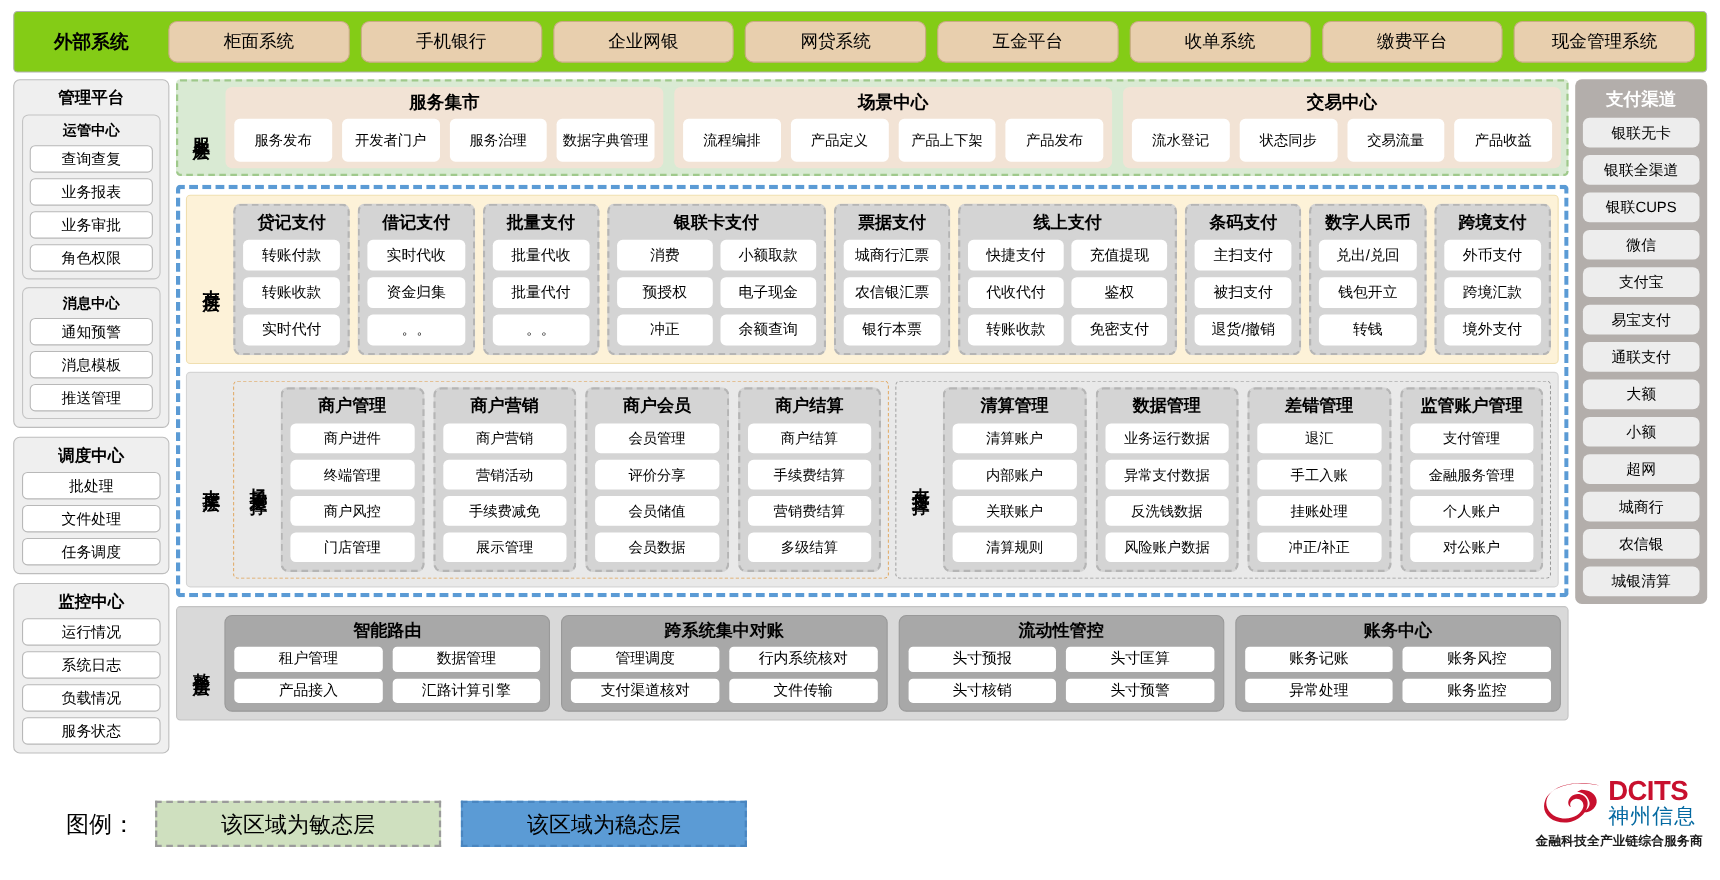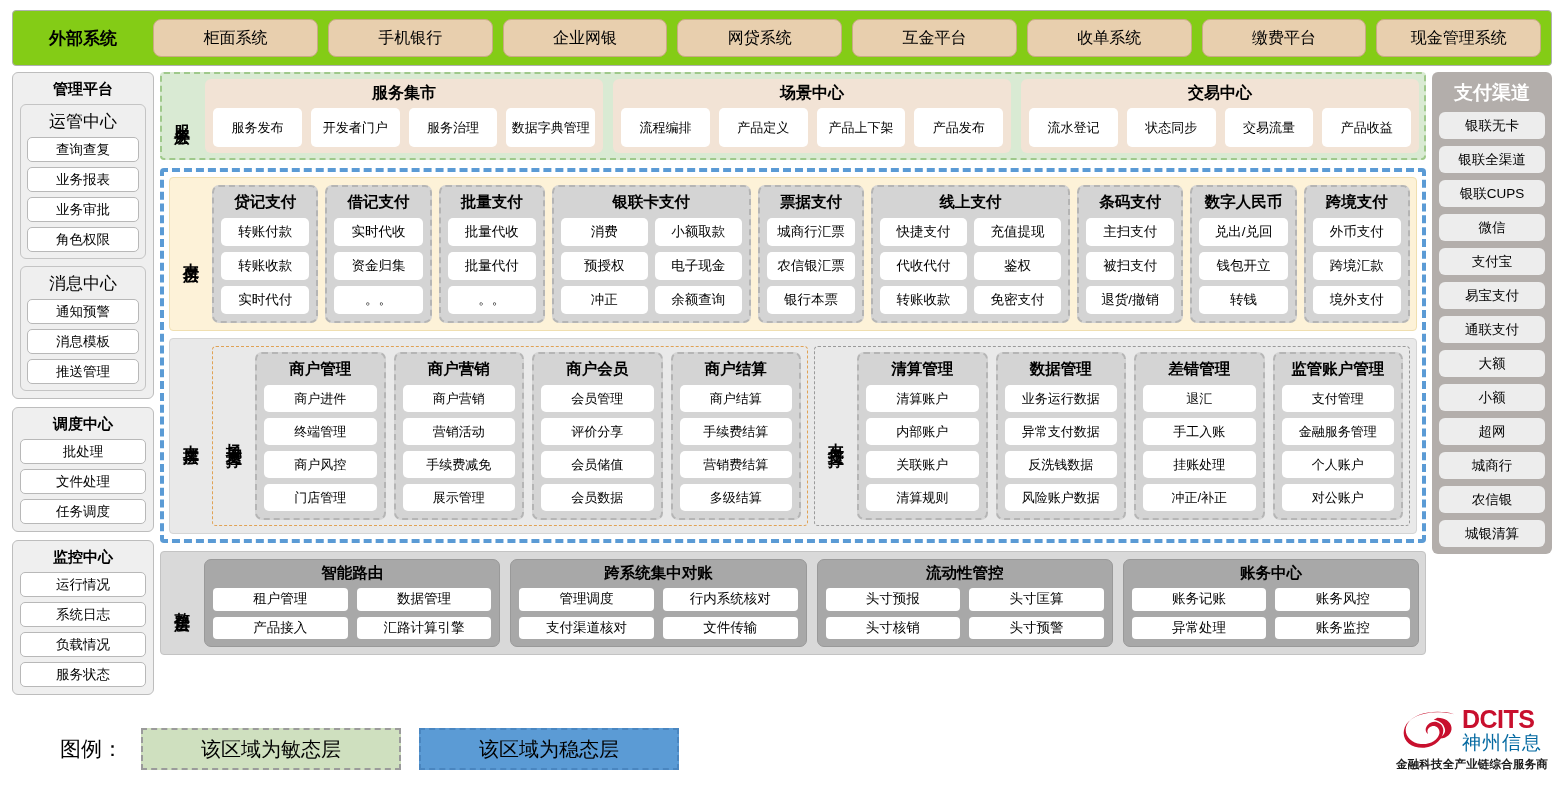--- a/index.html
+++ b/index.html
@@ -36,35 +36,35 @@
   }
   .panel-title {
     font-weight: bold; font-size: 15px; text-align: center; color: #000;
     padding: 2px 0 5px;
   }
   .sub-panel {
     background: #efefef; border: 1px solid #c4c4c4; border-radius: 6px;
     padding: 3px 6px 6px; margin-bottom: 7px;
   }
   .sub-panel:last-child { margin-bottom: 0; }
-  .sub-title { font-weight: normal; font-size: 17px; text-align: center; padding: 2px 0 4px; }
+  .sub-title { font-weight: bold; font-size: 13px; text-align: center; padding: 2px 0 4px; }
   .leaf {
     background: #fff; border: 1px solid #b8b8b8; border-radius: 5px;
     height: 25px; display: flex; align-items: center; justify-content: center;
     font-size: 13.5px; color: #000; margin-bottom: 5px;
   }
   .leaf:last-child { margin-bottom: 0; }
 
   
   .right-col {
     position: absolute; left: 1432px; top: 72px; width: 120px;
     background: #b3aeab; border-radius: 6px; padding: 5px 7px 7px;
   }
   .right-title {
-    font-weight: bold; font-size: 19px; text-align: center; color: #fff;
+    font-weight: bold; font-size: 16px; text-align: center; color: #fff;
     padding: 3px 0 6px;
   }
   .chan {
     background: #ededed; border-radius: 6px; height: 27px;
     display: flex; align-items: center; justify-content: center;
     font-size: 13.5px; color: #000; margin-bottom: 7px;
   }
   .chan:last-child { margin-bottom: 0; }
 
   

